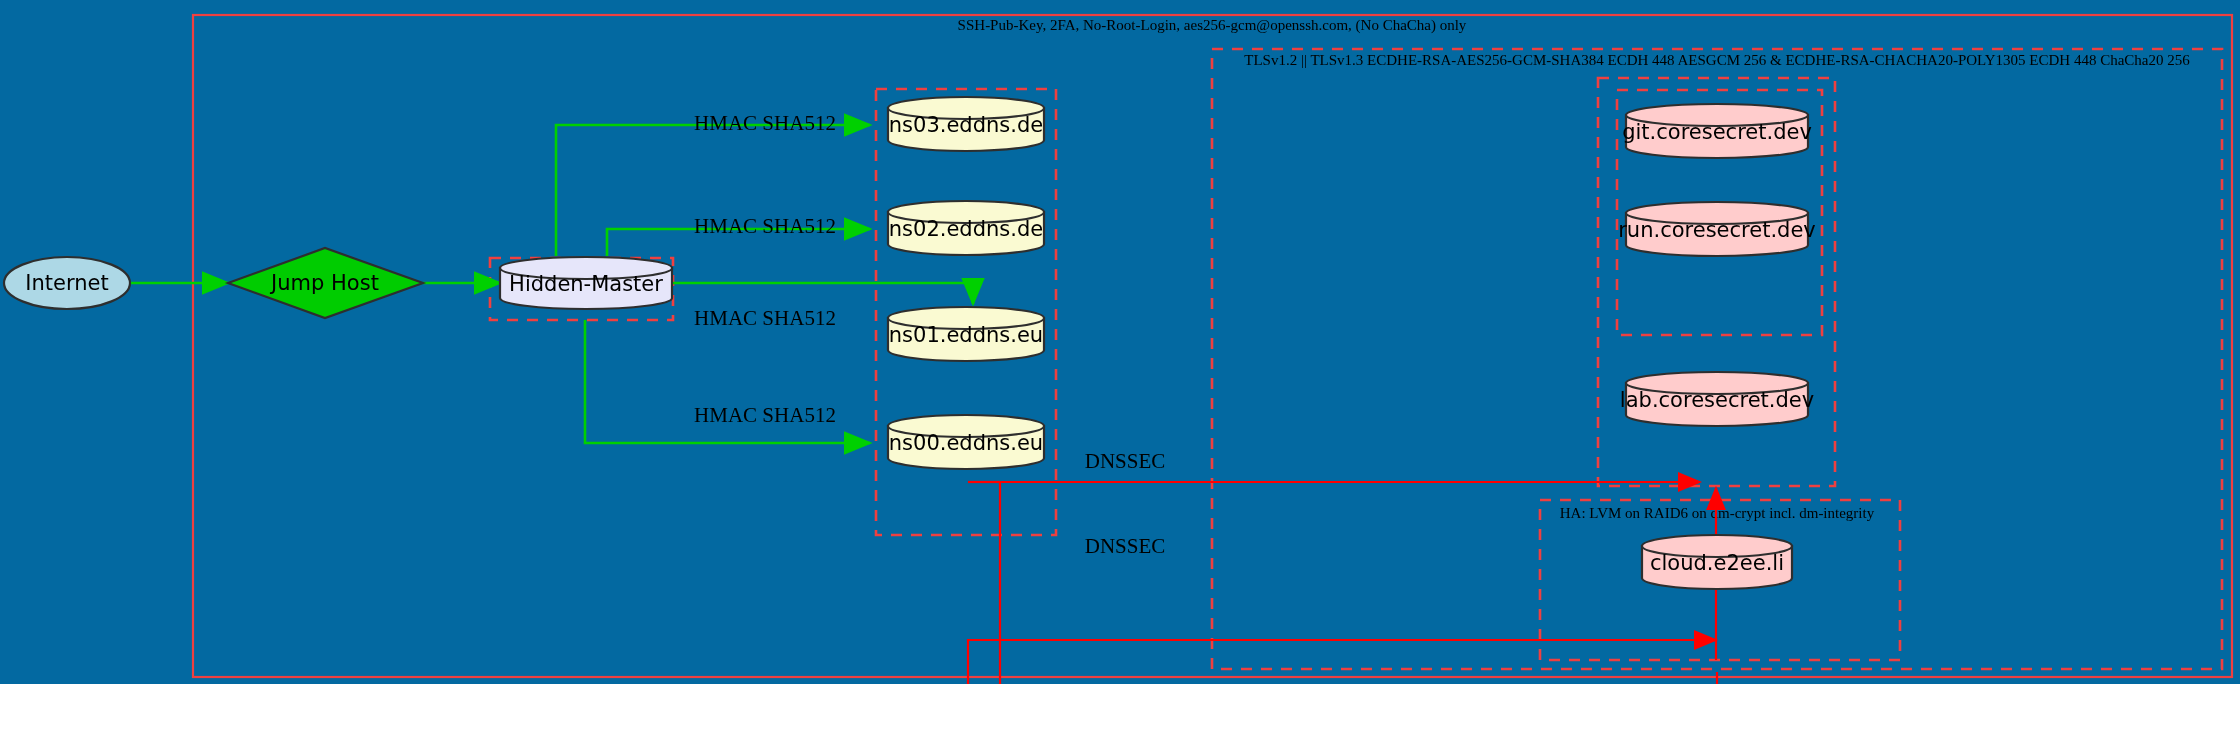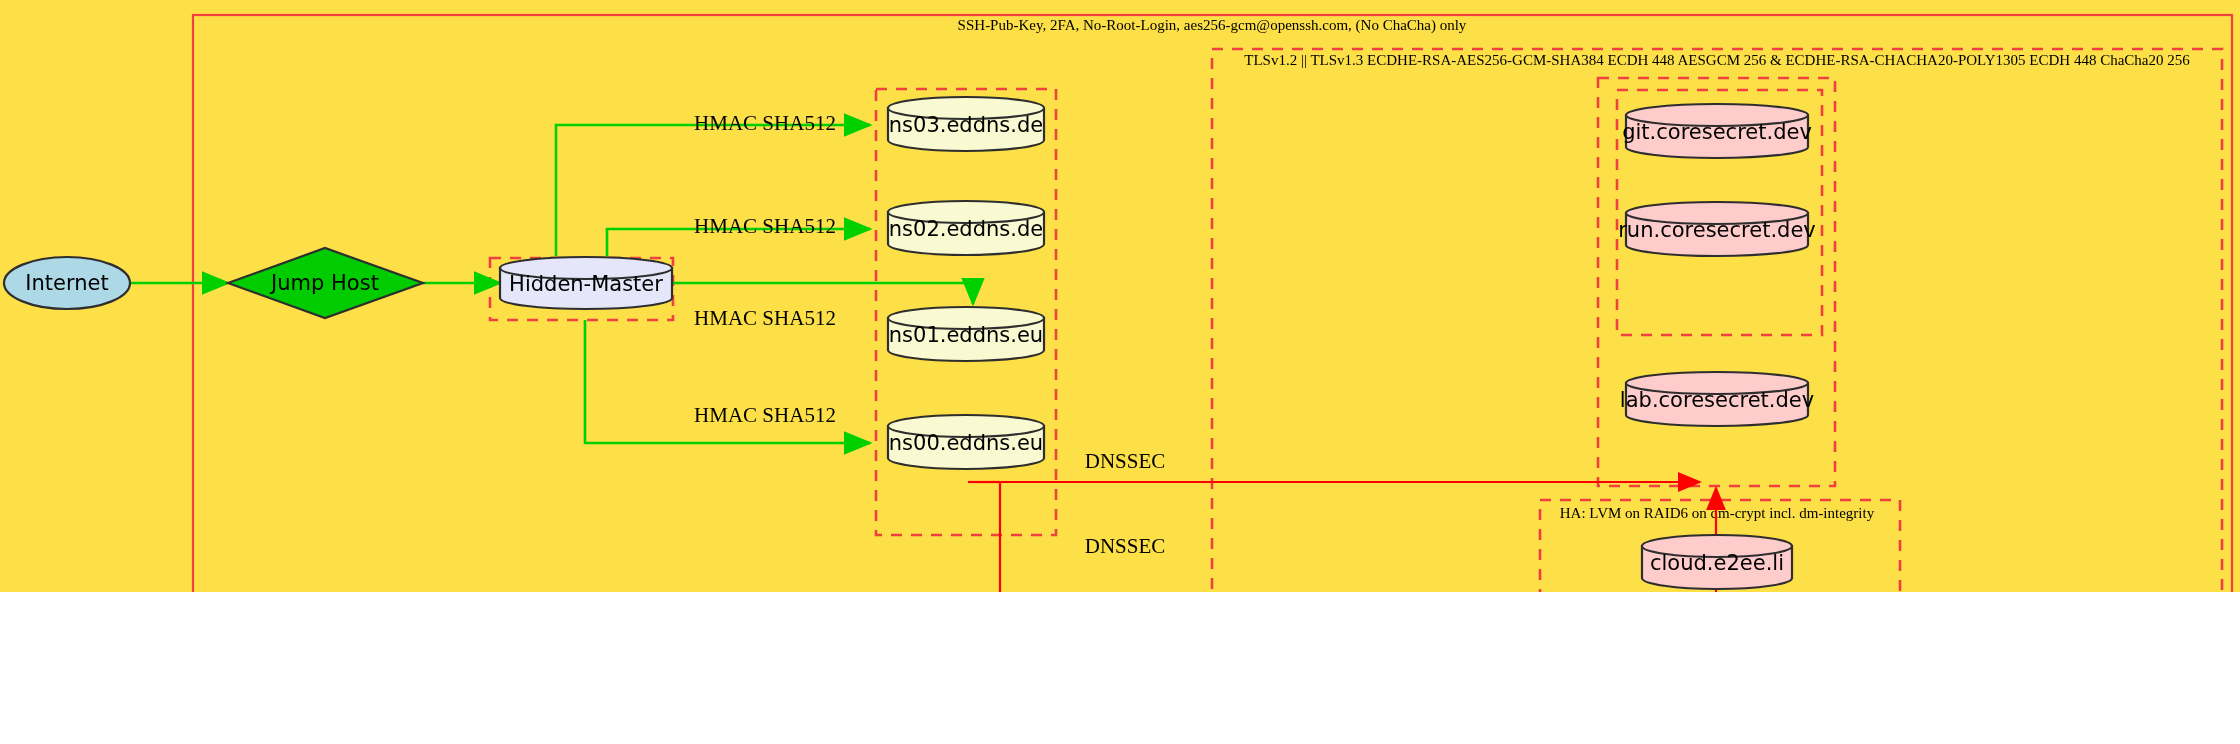--- a/index.html
+++ b/index.html
@@ -3,22 +3,22 @@
 <meta charset="utf-8">
 <style>
   html, body {
     margin: 0;
     padding: 0;
     background: #ffffff;
   }
   #root {
     position: relative;
     width: 2240px;
-    height: 592px;
-    background: #fde047;
+    height: 684px;
+    background: #0369a1;
     font-family: "Liberation Sans", sans-serif;
     overflow: hidden;
   }
   svg.canvas {
     position: absolute;
     left: 0;
     top: 0;
     width: 2240px;
     height: 744px;
   }

